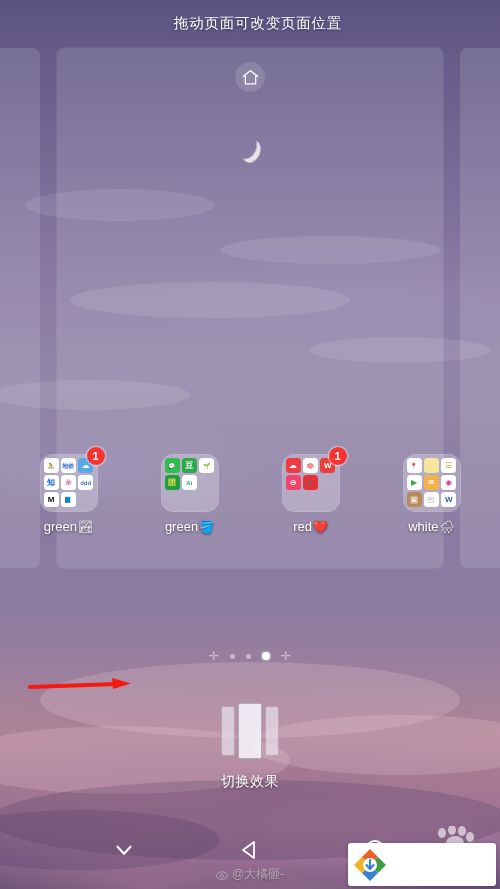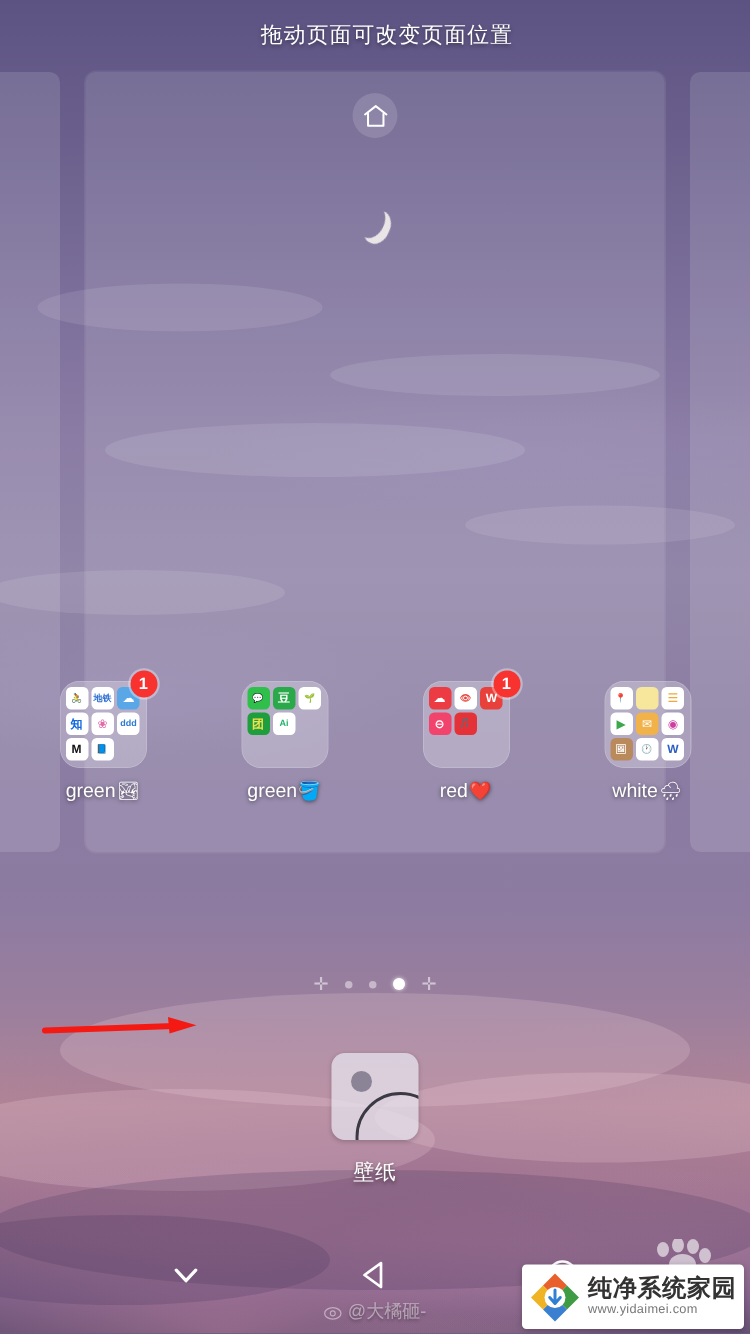--- a/index.html
+++ b/index.html
@@ -302,25 +302,26 @@
     <span class="plusdot">✛</span>
   </div>
 
 <svg id="arrow" viewBox="0 0 105 20">
   <path d="M2 11 L88 8" stroke="#f41a13" stroke-width="4" stroke-linecap="round" fill="none"></path>
   <path d="M103 7.5 L84 2 L85 13 Z" fill="#f41a13"></path>
 </svg>
 
 <div id="options">
     <div class="opt">
-      <div class="opt-icon">
-        <div class="wp-sun"></div>
-        <div class="wp-hill"></div>
-      </div>
-      <div class="opt-label">壁纸</div>
+      <div class="opt-icon" style="background: transparent; box-shadow: none;">
+        <div class="se-panel" style="left:0px;width:14px;opacity:.65;"></div>
+        <div class="se-panel" style="left:17px;width:24px;top:1px;height:56px;"></div>
+        <div class="se-panel" style="left:44px;width:14px;opacity:.65;"></div>
+      </div>
+      <div class="opt-label">切换效果</div>
     </div>
   </div>
 
 <div id="navbar">
   <div class="nav-btn" id="nav-down">
     <svg width="26" height="26" viewBox="0 0 24 24" fill="none" stroke="#ffffff" stroke-width="2" stroke-linecap="round" stroke-linejoin="round">
       <path d="M6 9 L12 15.5 L18 9"></path>
     </svg>
   </div>
   <div class="nav-btn" id="nav-back">
@@ -355,17 +356,13 @@
 
 <div id="watermark-brand">
   <svg width="34" height="34" viewBox="0 0 34 34">
     <path d="M17 1 L25 9 L17 17 L9 9 Z" fill="#e8612c"></path>
     <path d="M33 17 L25 25 L17 17 L25 9 Z" fill="#3f9b44"></path>
     <path d="M17 33 L9 25 L17 17 L25 25 Z" fill="#3b7fd1"></path>
     <path d="M1 17 L9 9 L17 17 L9 25 Z" fill="#f0b323"></path>
     <circle cx="17" cy="17" r="7" fill="#ffffff"></circle>
     <path d="M17 12 L17 20 M13.5 17 L17 21 L20.5 17" stroke="#2f7fd4" stroke-width="2" fill="none" stroke-linecap="round" stroke-linejoin="round"></path>
   </svg>
-  <div id="brand-text">
-    <span id="brand-main">纯净系统家园</span>
-    <span id="brand-url">www.yidaimei.com</span>
-  </div>
 </div>
 
 </body></html>

